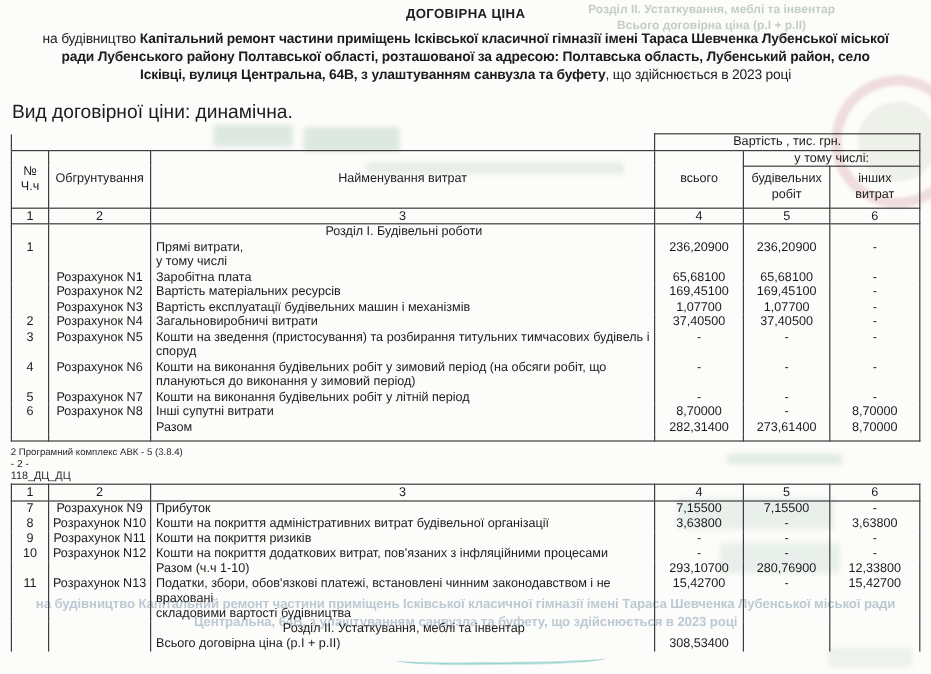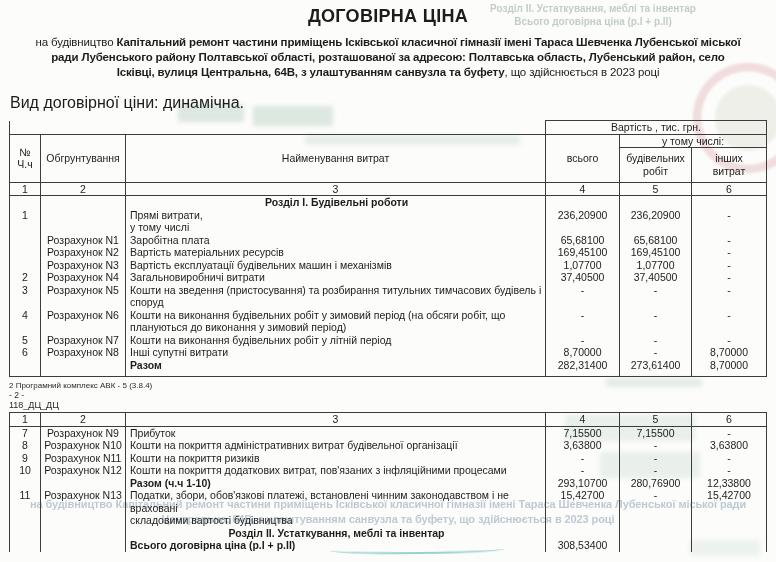--- a/index.html
+++ b/index.html
@@ -9,21 +9,21 @@
     font-family:"Liberation Sans",sans-serif;
     color:#1c1c1c;
     position:relative;
     overflow:hidden;
   }
   .page{position:relative;width:776px;height:562px;overflow:hidden;}
 
   
   .doc-title{
     margin-top:6px;text-align:center;
-    font-size:18px;font-weight:bold;letter-spacing:.3px;
+    font-size:11px;font-weight:bold;letter-spacing:.3px;
   }
   .intro{
     margin:8px auto 0 auto;width:714px;
     text-align:center;font-size:11.5px;line-height:15px;letter-spacing:-0.15px;
   }
   .intro b{font-weight:bold;}
   .line-left{margin:14px 0 0 10px;font-size:16px;}
   .line-left2{margin:10px 0 0 10px;font-size:11.5px;}
 
   
@@ -40,22 +40,22 @@
     overflow:hidden;
   }
   .noborder{border:none;background:transparent;}
   
   tbody td{border-top:none;border-bottom:none;vertical-align:top;}
   tr.lastrow td{border-bottom:1.5px solid #3c3c3c;}
   table{border-bottom:none;}
   .t-outer td:first-child, .t-outer th:first-child{border-left:1.5px solid #3c3c3c;}
   .t-outer td:last-child, .t-outer th:last-child{border-right:1.5px solid #3c3c3c;}
   .name{ text-align:left;padding-left:4px;}
-  .sec{ text-align:center;font-weight:bold;}
-  .boldname{font-weight:bold;}
+  .sec{ text-align:center;font-weight:normal;}
+  .boldname{font-weight:normal;}
   .pre{white-space:pre-line;}
   .hA td{height:13px;line-height:13px;}
   .hB th{height:12px;line-height:12px;text-align:center;}
   .hC th{height:34px;}
   .spacer td{height:5px;}
 
   
   .pgfoot{
     width:757px;margin:4px 0 0 9px;
     display:flex;align-items:baseline;

